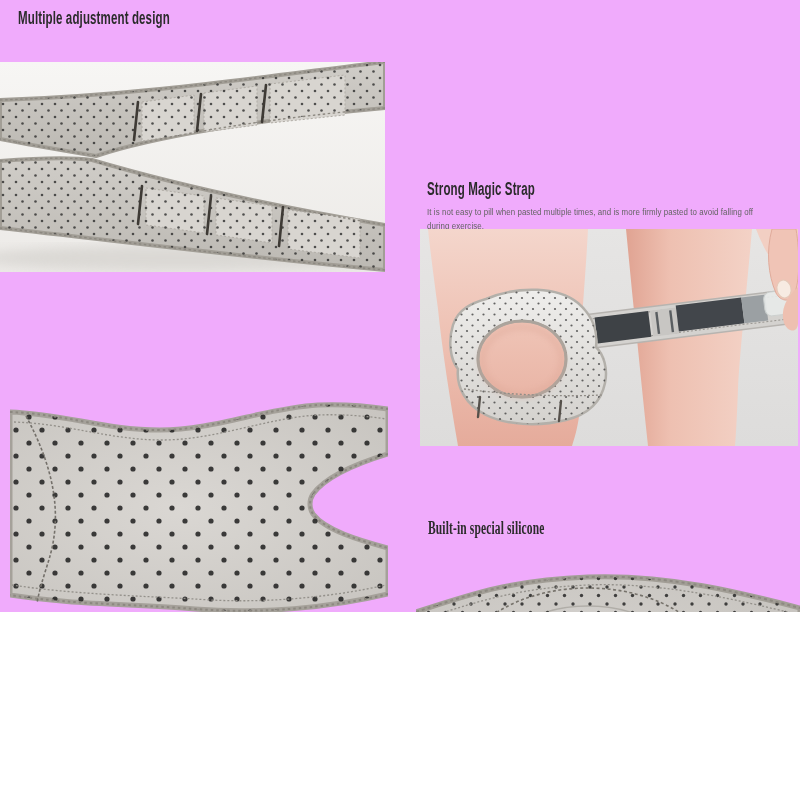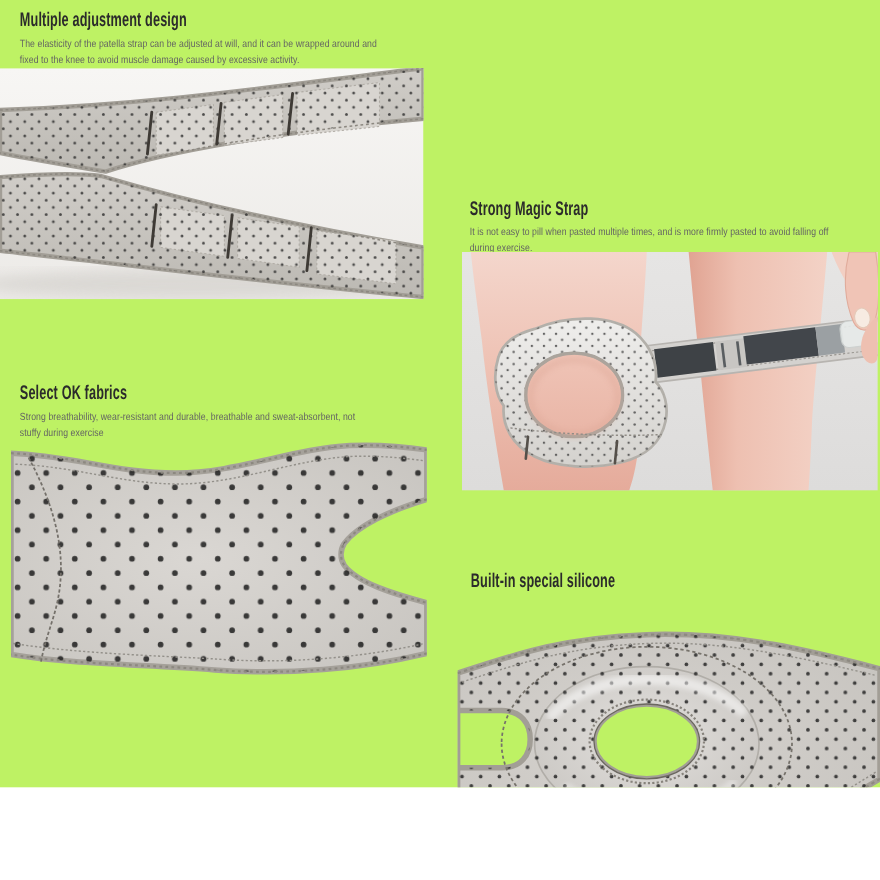--- a/index.html
+++ b/index.html
@@ -1,17 +1,17 @@
 <!DOCTYPE html>
 <html><head>
 <meta charset="utf-8">
 <style>
   html,body{margin:0;padding:0;background:#ffffff;}
   .canvas{
-    position:relative;width:800px;height:716px;background:#bef264;overflow:hidden;
+    position:relative;width:800px;height:612px;background:#f0abfc;overflow:hidden;
     font-family:"Liberation Sans", sans-serif;
   }
   .text-block{position:absolute;}
   .text-block h2{
     margin:0;font-weight:bold;font-size:18px;line-height:20px;color:#2b2b2b;
     white-space:nowrap;transform:scaleX(0.64);transform-origin:0 50%;
     letter-spacing:0.2px;
   }
   .text-block .body{margin-top:6px;}
   .text-block .line{
@@ -21,24 +21,20 @@
   figure.photo{position:absolute;margin:0;padding:0;}
   figure.photo svg{display:block;}
 </style>
 </head>
 <body>
 
 <div class="canvas">
 
   <section class="text-block" style="left:18px;top:8px;">
     <h2>Multiple adjustment design</h2>
-    <div class="body">
-      <div class="line">The elasticity of the patella strap can be adjusted at will, and it can be wrapped around and</div>
-      <div class="line">fixed to the knee to avoid muscle damage caused by excessive activity.</div>
-    </div>
   </section>
 
   <figure class="photo" style="left:0;top:62px;">
     <svg width="385" height="210" viewBox="0 0 385 210">
       <defs>
         <linearGradient id="bg1" x1="0" y1="0" x2="0" y2="1">
           <stop offset="0" stop-color="#f7f6f4"></stop>
             <stop offset="1" stop-color="#eceae7"></stop>
         </linearGradient>
         <linearGradient id="fab1" x1="0" y1="0" x2="0" y2="1">
@@ -164,27 +160,20 @@
                  M102,92 a44,38 0 1 0 0.01,0 Z"></path>
         <ellipse cx="102" cy="130" rx="44" ry="38" fill="none" stroke="#a8a49d" stroke-width="3"></ellipse>
         <ellipse cx="102" cy="132" rx="40" ry="34" fill="none" stroke="#d9a392" opacity="0.45" stroke-width="5" filter="url(#blur3)"></ellipse>
         <path d="M44,160 C90,166 140,168 182,166" fill="none" stroke="#908c86" stroke-width="1.3" stroke-dasharray="2 2"></path>
         <line x1="60" y1="168" x2="58" y2="188" stroke="#55504a" stroke-width="2.4" stroke-linecap="round"></line>
         <line x1="141" y1="172" x2="139" y2="192" stroke="#55504a" stroke-width="2.4" stroke-linecap="round"></line>
       </g>
     </svg>
   </figure>
 
-  <section class="text-block" style="left:18px;top:347px;">
-    <h2>Select OK fabrics</h2>
-    <div class="body">
-      <div class="line">Strong breathability, wear-resistant and durable, breathable and sweat-absorbent, not</div>
-      <div class="line">stuffy during exercise</div>
-    </div>
-  </section>
 
   <figure class="photo" style="left:10px;top:398px;">
     <svg width="378" height="220" viewBox="0 0 378 220">
       <defs>
         <radialGradient id="fab3" cx="0.45" cy="0.5" r="0.9">
           <stop offset="0" stop-color="#dad7d3"></stop>
             <stop offset="1" stop-color="#c3c0bb"></stop>
         </radialGradient>
         <pattern id="dotsBig" width="26" height="26" patternUnits="userSpaceOnUse">
           <circle cx="6" cy="6" r="2.6" fill="#1e1e1e" opacity="0.85"></circle>
@@ -193,21 +182,21 @@
       </defs>
       <path d="M0,14 C55,16 95,32 150,32 C205,32 255,10 308,7 C332,6 358,8 378,11 L378,56 C345,66 315,80 303,96 C299,102 299,110 303,116 C315,132 348,142 378,150 L378,196 C320,210 250,216 185,211 C120,206 55,206 0,197 Z" fill="url(#fab3)" stroke="#a5a19a" stroke-width="5"></path>
       <path d="M0,14 C55,16 95,32 150,32 C205,32 255,10 308,7 C332,6 358,8 378,11 L378,56 C345,66 315,80 303,96 C299,102 299,110 303,116 C315,132 348,142 378,150 L378,196 C320,210 250,216 185,211 C120,206 55,206 0,197 Z" fill="url(#dotsBig)"></path>
       <path d="M0,14 C55,16 95,32 150,32 C205,32 255,10 308,7 C332,6 358,8 378,11 M378,56 C345,66 315,80 303,96 C299,102 299,110 303,116 C315,132 348,142 378,150 M378,196 C320,210 250,216 185,211 C120,206 55,206 0,197" fill="none" stroke="#8c8880" stroke-width="2" stroke-dasharray="2.5 3"></path>
       <path d="M4,24 C60,26 100,42 152,42 C206,42 256,20 308,17 C332,16 356,18 376,21" fill="none" stroke="#93908a" stroke-width="1.3" stroke-dasharray="2 2"></path>
       <path d="M2,187 C60,196 130,198 185,201 C250,206 318,200 376,187" fill="none" stroke="#93908a" stroke-width="1.3" stroke-dasharray="2 2"></path>
       <path d="M16,18 C44,70 52,115 40,158 C36,172 30,188 27,205" fill="none" stroke="#74706a" stroke-width="1.6" stroke-dasharray="3 2"></path>
     </svg>
   </figure>
 
-  <section class="text-block" style="left:428px;top:518px;">
+  <section class="text-block" style="left:428px;top:518px;font-family:Liberation Serif, serif;">
     <h2>Built-in special silicone</h2>
   </section>
 
   <figure class="photo" style="left:416px;top:566px;">
     <svg width="384" height="232" viewBox="0 0 384 232">
       <defs>
         <radialGradient id="fab4" cx="0.45" cy="0.5" r="0.9">
           <stop offset="0" stop-color="#d6d3cf"></stop>
             <stop offset="1" stop-color="#c2bfba"></stop>
         </radialGradient>

